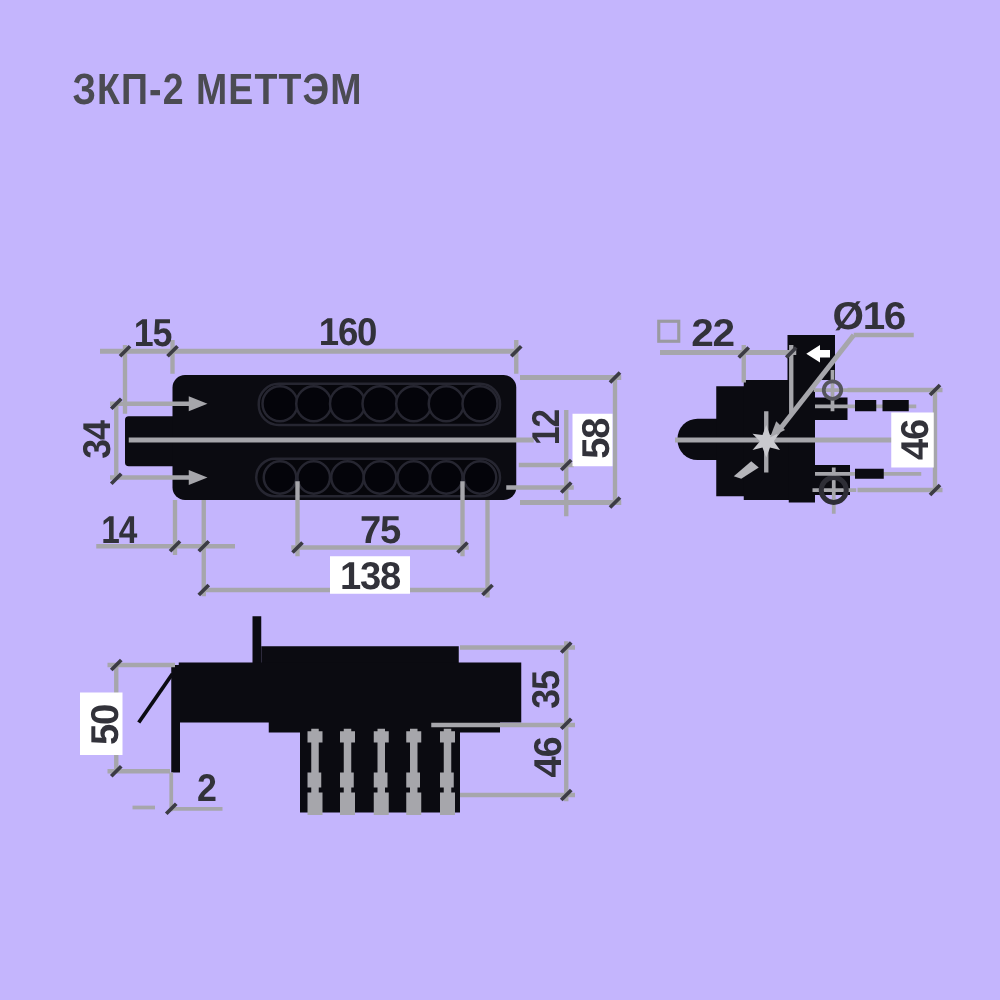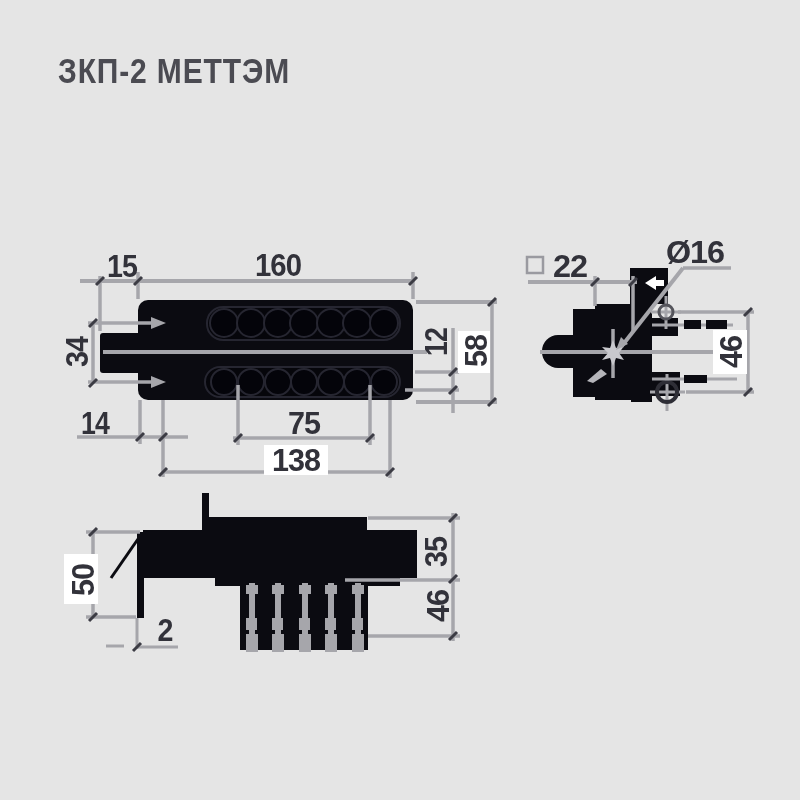--- a/index.html
+++ b/index.html
@@ -1,16 +1,16 @@
 <!DOCTYPE html>
 <html><head>
 <meta charset="utf-8">
 <style>
   html,body{margin:0;padding:0;background:#ffffff;}
-  #canvas{position:relative;width:800px;height:800px;background:#e5e5e5;overflow:hidden;
+  #canvas{position:relative;width:800px;height:800px;background:#c4b5fd;overflow:hidden;
           font-family:"Liberation Sans", sans-serif;}
   svg text{font-family:"Liberation Sans", sans-serif;font-weight:700;fill:#32323a;}
   .dimtxt{font-size:31px;letter-spacing:-1px;}
   .titletxt{font-size:35px;fill:#4b4b52;letter-spacing:1px;}
   .gline{stroke:#a6a6ab;stroke-linecap:butt;}
   .tick{stroke:#3c3c44;stroke-width:3;}
   .ink{fill:#0b0b11;}
   .slot{fill:#06060b;stroke:#262631;stroke-width:2;}
   .hole{fill:#04040a;stroke:#262631;stroke-width:2;}
   .whitebox{fill:#ffffff;}

